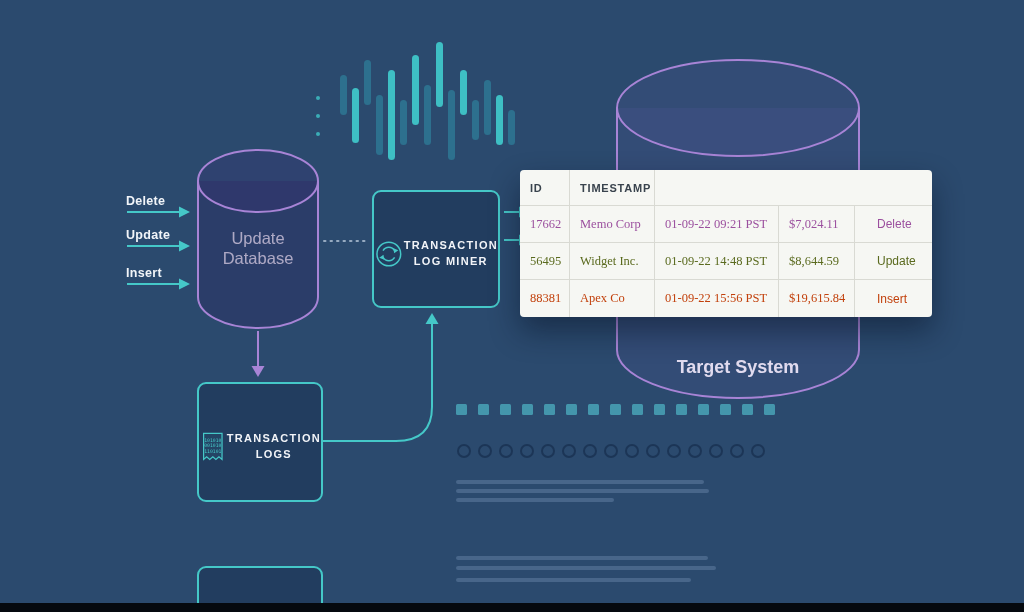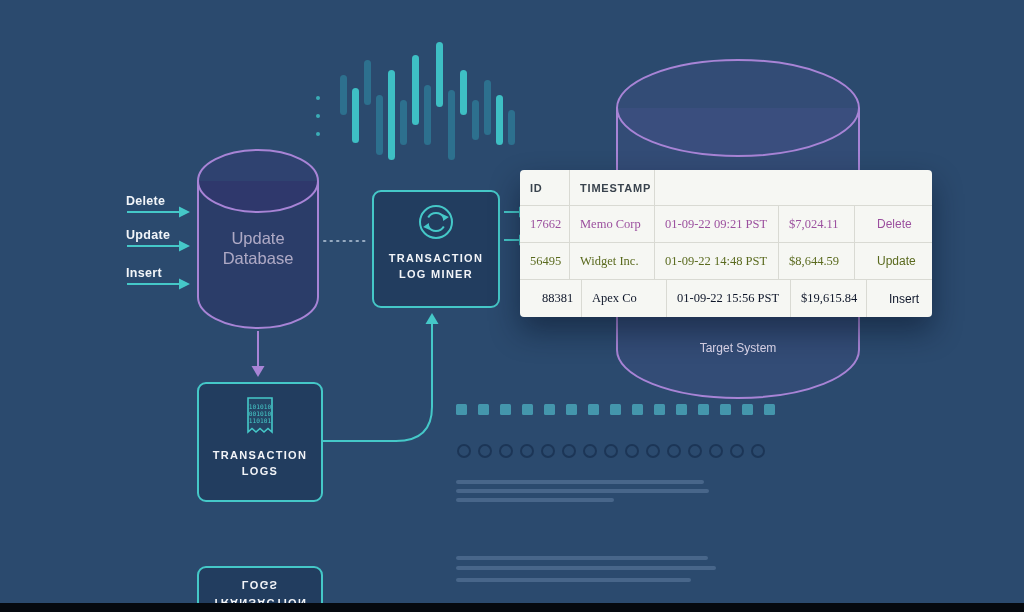--- a/index.html
+++ b/index.html
@@ -7,25 +7,25 @@
   #canvas{position:relative;width:1024px;height:612px;background:#2b4a6e;overflow:hidden;
           font-family:"Liberation Sans",sans-serif}
 
   
   .op-label{position:absolute;left:126px;color:#f2f5f9;font-size:12.5px;font-weight:700;letter-spacing:.3px}
 
   
   .cyl-label{position:absolute;text-align:center;color:#ece9f4;line-height:1.22}
   .cyl-label span{display:block}
   #source-label{left:196px;top:228px;width:124px;font-size:16.5px;font-weight:500}
-  #target-label{left:615px;top:341px;width:246px;font-size:12px;font-weight:400}
+  #target-label{left:615px;top:357px;width:246px;font-size:18px;font-weight:700}
 
   
   .frame-box{position:absolute;border:2px solid #45c8c8;border-radius:9px;background:rgba(12,27,56,.28);
-             display:flex;flex-direction:column;align-items:center}
+             display:flex;flex-direction:row;align-items:center}
   #miner-box{left:372px;top:190px;width:128px;height:118px}
   #logs-box{left:197px;top:382px;width:126px;height:120px}
   .box-label{margin-top:8px;text-align:center;color:#f2f4f8;font-size:11px;font-weight:700;
              letter-spacing:1.3px;line-height:16px}
   .box-label span{display:block}
   #miner-box svg{margin-top:10px}
   #logs-box svg{margin-top:11px}
 
   
   #mirror-box{left:197px;top:566px;width:126px;height:120px;padding-top:9px;gap:2px}
@@ -192,21 +192,21 @@
       <div class="td">$7,024.11</div>
       <div class="td td-action">Delete</div>
     </div>
     <div class="tr" style="color: rgb(90, 106, 30);">
       <div class="td">56495</div>
       <div class="td">Widget Inc.</div>
       <div class="td">01-09-22 14:48 PST</div>
       <div class="td">$8,644.59</div>
       <div class="td td-action">Update</div>
     </div>
-    <div class="tr" style="color: #0f172a; margin-left: 12px;">
+    <div class="tr" style="color: #c2410c;">
       <div class="td">88381</div>
       <div class="td">Apex Co</div>
       <div class="td">01-09-22 15:56 PST</div>
       <div class="td">$19,615.84</div>
       <div class="td td-action">Insert</div>
     </div>
   </div>
 
   <div id="squares-row">
       <div class="sq"></div>

